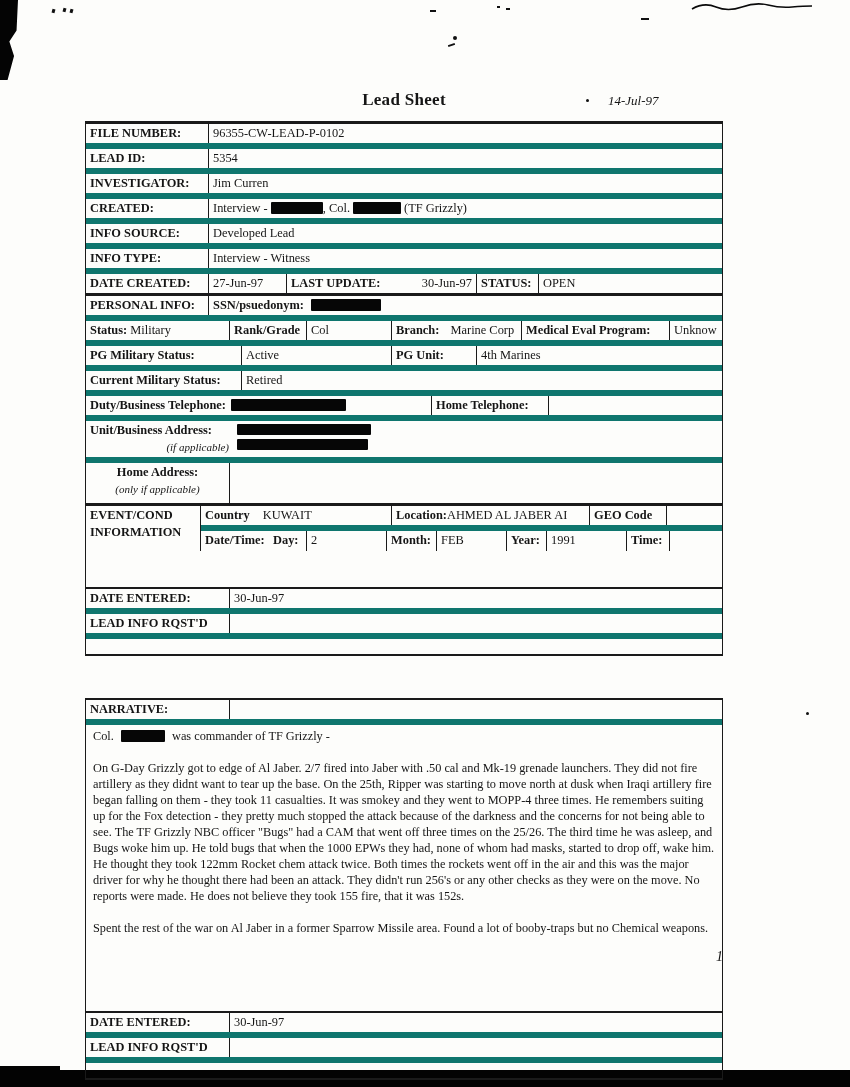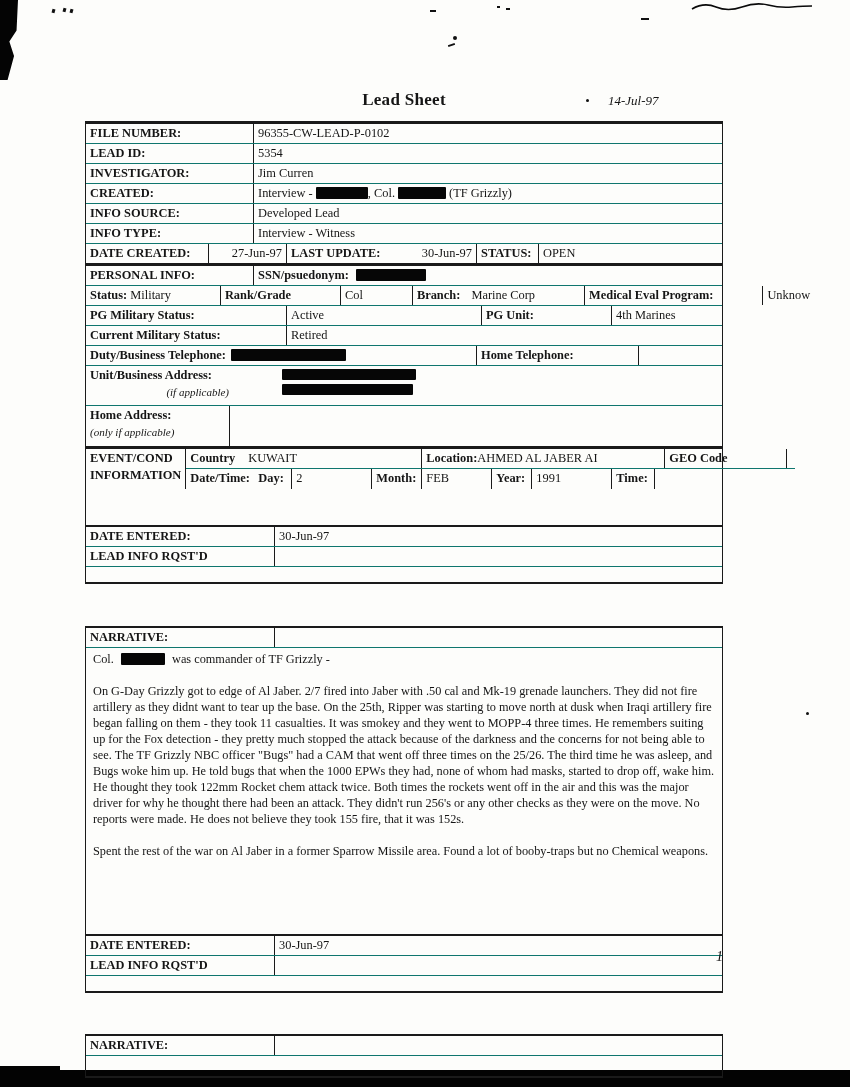--- a/index.html
+++ b/index.html
@@ -17,21 +17,21 @@
   .squiggle{position:absolute;left:688px;top:0;}
   .spk{position:absolute;background:#111;}
   
   .title{position:absolute;top:90px;left:85px;width:638px;text-align:center;font-weight:bold;font-size:17px;letter-spacing:.3px;}
   .hdate{position:absolute;top:93px;left:608px;font-style:italic;font-size:13px;}
   .pagenum{position:absolute;top:949px;left:716px;font-style:italic;font-size:14px;}
   
   .doc{position:absolute;top:121px;left:85px;width:638px;}
   .blk{border-left:1.5px solid #1a1a1a;border-right:1.5px solid #1a1a1a;}
   .bt2{border-top:2px solid #1a1a1a;margin-top:36px;} .bt3{border-top:3px solid #1a1a1a;}
-  .bb{border-bottom:1px solid #0f766e;gap:45px;} .bb2{border-bottom:2px solid #1a1a1a;} .bb3{border-bottom:3px solid #1a1a1a;}
+  .bb{border-bottom:6px solid #0f766e;} .bb2{border-bottom:2px solid #1a1a1a;} .bb3{border-bottom:3px solid #1a1a1a;}
   .r{display:flex;align-items:stretch;min-height:20px;}
   .c{padding:1px 4px;font-size:12.4px;line-height:17px;white-space:nowrap;}
   .b{font-weight:bold;}
   .i{font-style:italic;}
   .dv{border-left:1px solid #1a1a1a;}
   .f1{flex:1;}
   .sb{display:flex;justify-content:space-between;}
   .red{display:inline-block;height:12px;background:#060606;vertical-align:-2px;border-radius:1px;}
   .redblock{display:block;height:11px;background:#060606;border-radius:1px;}
   .nar{padding:3px 7px;font-size:12.3px;line-height:16px;height:250px;overflow:hidden;white-space:normal;}
@@ -96,21 +96,21 @@
         <div class="c dv f1">Developed Lead</div>
       </div>
 
       <div class="r bb">
         <div class="c b" style="width:122px">INFO TYPE:</div>
         <div class="c dv f1">Interview - Witness</div>
       </div>
 
       <div class="r bb3">
         <div class="c b" style="width:122px">DATE CREATED:</div>
-        <div class="c dv" style="width:78px;text-align:right">27-Jun-97</div>
+        <div class="c dv" style="width:78px;text-align:left">27-Jun-97</div>
         <div class="c dv sb" style="width:190px">
           <span class="b">LAST UPDATE:</span>
           <span>30-Jun-97</span>
         </div>
         <div class="c dv b" style="width:62px">STATUS:</div>
         <div class="c dv f1">OPEN</div>
       </div>
 
       <div class="r bb">
         <div class="c b" style="width:122px">PERSONAL INFO:</div>
@@ -161,21 +161,21 @@
           <div class="b">Unit/Business Address:</div>
           <div class="i note" style="text-align:right">(if applicable)</div>
         </div>
         <div class="f1" style="padding:3px 4px">
           <span class="redblock" style="width:134px"></span>
           <span class="redblock" style="width:131px;margin-top:4px"></span>
         </div>
       </div>
 
       <div class="r" style="min-height:40px">
-        <div class="c" style="width:143px;text-align:left">
+        <div class="c" style="width:143px;text-align:center">
           <div class="b">Home Address:</div>
           <div class="i note">(only if applicable)</div>
         </div>
         <div class="c dv f1"></div>
       </div>
 
       <div class="r bt3" style="min-height:42px">
         <div class="c b" style="width:115px;border-right:1px solid #1a1a1a">
           <div>EVENT/COND</div>
           <div>INFORMATION</div>

